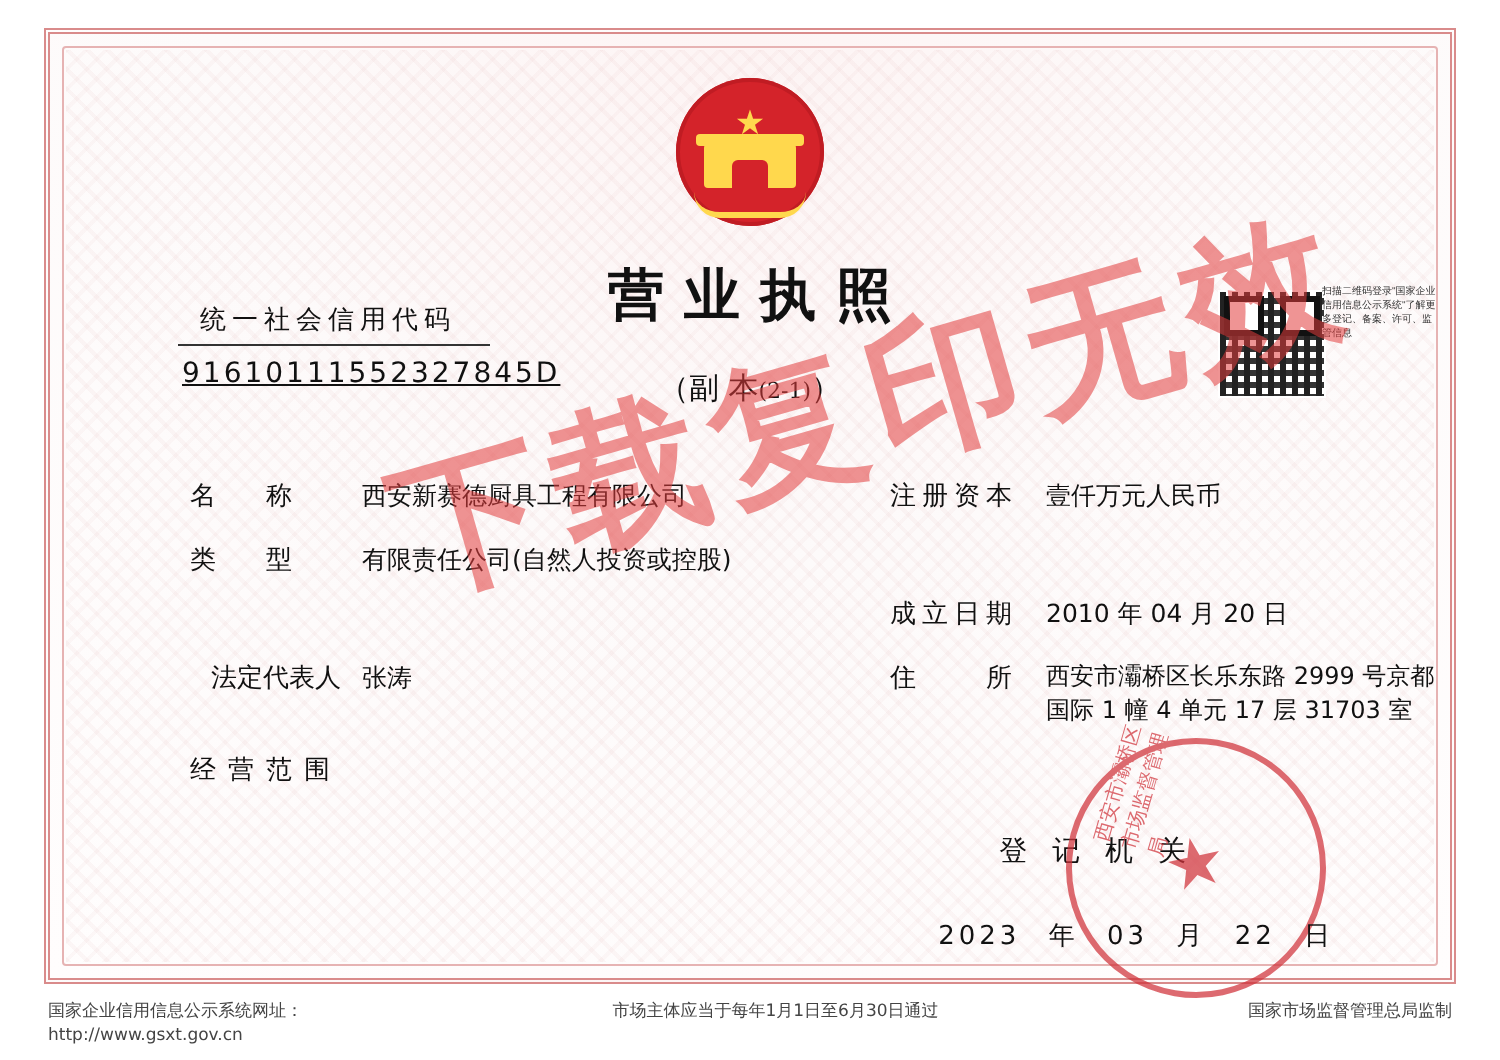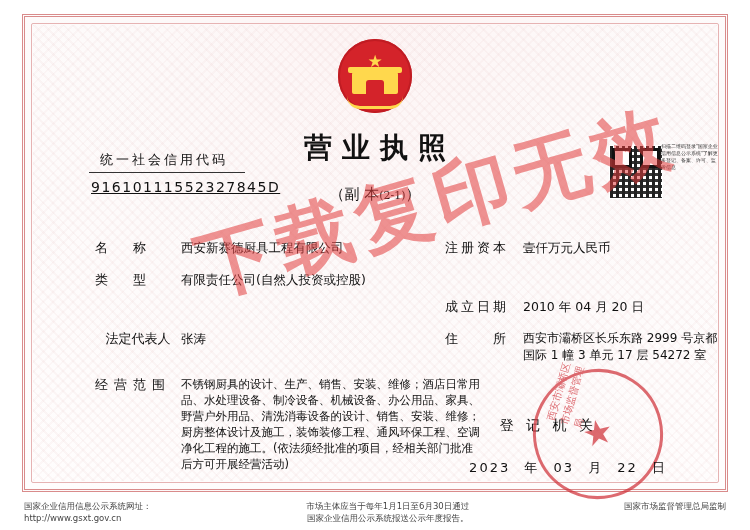--- a/index.html
+++ b/index.html
@@ -254,29 +254,28 @@
     </div>
     <div style="height:14px;"></div>
 
     <div class="row-split">
       <div class="left-col" style="display:flex;">
         <div class="lbl" style="letter-spacing:0;text-align:center;">法定代表人</div>
         <div class="val">张涛</div>
       </div>
       <div class="right-col" style="display:flex;">
         <div class="lbl-r">住　　所</div>
-        <div class="val addr">西安市灞桥区长乐东路 2999 号京都国际 1 幢 3 单元 17 层 54272 室</div>
+        <div class="val addr">西安市灞桥区长乐东路 2999 号京都国际 1 幢 4 单元 17 层 31703 室</div>
       </div>
     </div>
     <div style="height:12px;"></div>
 
     <div class="row-split">
       <div style="display:flex;">
         <div class="lbl">经营范围</div>
-        <div class="scope">不锈钢厨具的设计、生产、销售、安装、维修；酒店日常用品、水处理设备、制冷设备、机械设备、办公用品、家具、野营户外用品、清洗消毒设备的设计、销售、安装、维修；厨房整体设计及施工，装饰装修工程、通风环保工程、空调净化工程的施工。(依法须经批准的项目，经相关部门批准后方可开展经营活动)</div>
       </div>
     </div>
 
   </div>
 
   <div class="reg-org">登 记 机 关</div>
 
   <div class="seal">
     <div class="star">★</div>
     <div class="txt">
@@ -296,16 +295,15 @@
   <div class="watermark">下载复印无效</div>
 </div>
 
 <div class="footer">
   <div class="left">
     <div>国家企业信用信息公示系统网址：</div>
     <div>http://www.gsxt.gov.cn</div>
   </div>
   <div class="mid">
     <div>市场主体应当于每年1月1日至6月30日通过</div>
-    <div>国家企业信用公示系统报送公示年度报告。</div>
   </div>
   <div class="right">国家市场监督管理总局监制</div>
 </div>
 
 </body></html>

